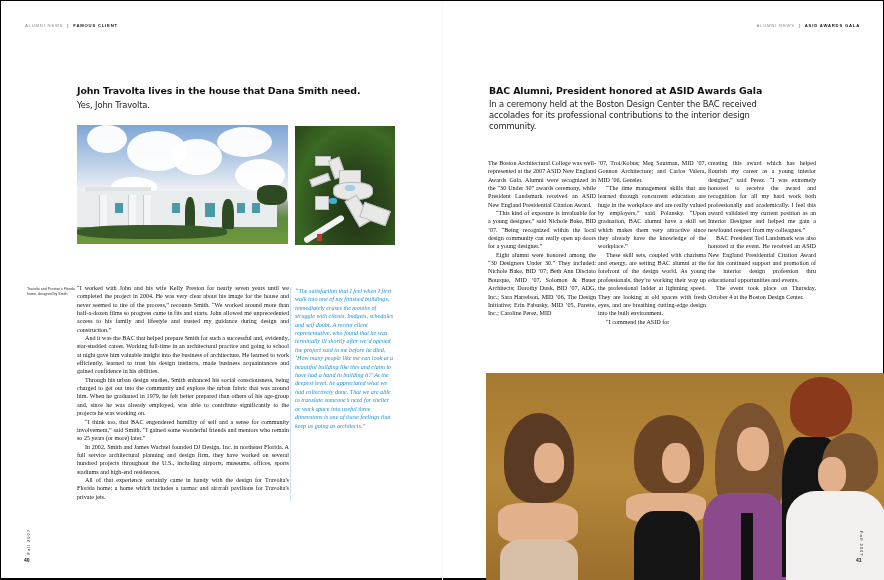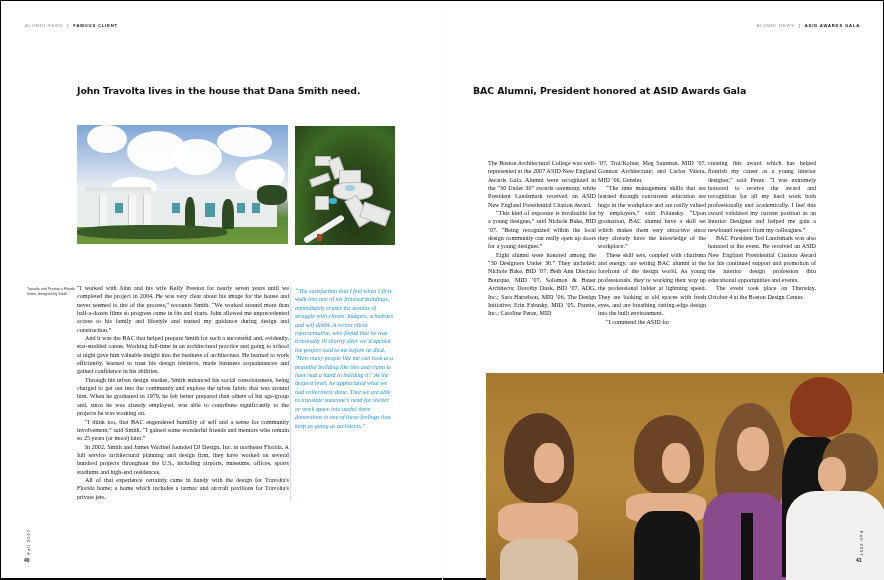--- a/index.html
+++ b/index.html
@@ -72,20 +72,21 @@
 <div class="spread">
   <div class="gutter"></div>
 
   <div class="running-head rh-left">
     <span class="sec">Alumni News</span>
     <span class="sep">]</span>
     <span class="topic">Famous Client</span>
   </div>
 
   <div class="headline" style="left:76px; top:84px;">John Travolta lives in the house that Dana Smith need.</div>
+  <div class="deck" style="left:76px; top:99px; width:300px;">Yes, John Travolta.</div>
 
   <div class="photo" id="photo-house">
     <div class="cloud" style="left:10px; top:0px; width:40px; height:28px;"></div>
     <div class="cloud" style="left:50px; top:6px; width:60px; height:40px;"></div>
     <div class="cloud" style="left:95px; top:14px; width:50px; height:36px;"></div>
     <div class="cloud" style="left:140px; top:2px; width:55px; height:30px;"></div>
     <div class="cloud" style="left:158px; top:34px; width:50px; height:32px;"></div>
     <div class="cloud" style="left:34px; top:52px; width:46px; height:20px;"></div>
     <div class="roof"></div>
     <div class="bldg"></div>
@@ -137,21 +138,22 @@
 
   <div class="folio" id="folio-left">Fall 2007</div>
   <div class="folio-num" id="folio-left-num">40</div>
 
   <div class="running-head rh-right">
     <span class="sec">Alumni News</span>
     <span class="sep">]</span>
     <span class="topic">ASID Awards Gala</span>
   </div>
 
-  <div class="headline" style="left:472px; top:84px;">BAC Alumni, President honored at ASID Awards Gala</div>
+  <div class="headline" style="left:488px; top:84px;">BAC Alumni, President honored at ASID Awards Gala</div>
+  <div class="deck" style="left:488px; top:98px; width:290px;">In a ceremony held at the Boston Design Center the BAC received accolades for its professional contributions to the interior design community.</div>
 
   <div class="body-col rcol" id="rcol-1">
     <p>The Boston Architectural College was well-represented at the 2007 ASID New England Awards Gala. Alumni were recognized in the “30 Under 30” awards ceremony, while President Landsmark received an ASID New England Presidential Citation Award.</p>
     <p>“This kind of exposure is invaluable for a young designer,” said Nichole Bake, BID ’07. “Being recognized within the local design community can really open up doors for a young designer.”</p>
     <p>Eight alumni were honored among the “30 Designers Under 30.” They included: Nichole Bake, BID ’07; Beth Ann Disciato Bourque, MID ’07, Solomon &amp; Bauer Architects; Dorothy Dusk, BID ’07, ADG, Inc.; Sara Harrelson, MID ’06, The Design Initiative; Erin Fabusky, MID ’05, Parette, Inc.; Caroline Perez, MID</p>
   </div>
   <div class="body-col rcol" id="rcol-2">
     <p style="text-indent:0">’07, Troi/Kobus; Meg Sautman, MID ’07, Gonnon Architecture; and Carlos Valera, MID ’06, Gensler.</p>
     <p>“The time management skills that are learned through concurrent education are huge in the workplace and are really valued by employers,” said Polansky. “Upon graduation, BAC alumni have a skill set which makes them very attractive since they already have the knowledge of the workplace.”</p>
     <p>These skill sets, coupled with charisma and energy, are setting BAC alumni at the forefront of the design world. As young professionals, they’re working their way up the professional ladder at lightning speed. They are looking at old spaces with fresh eyes, and are breathing cutting-edge design into the built environment.</p>

